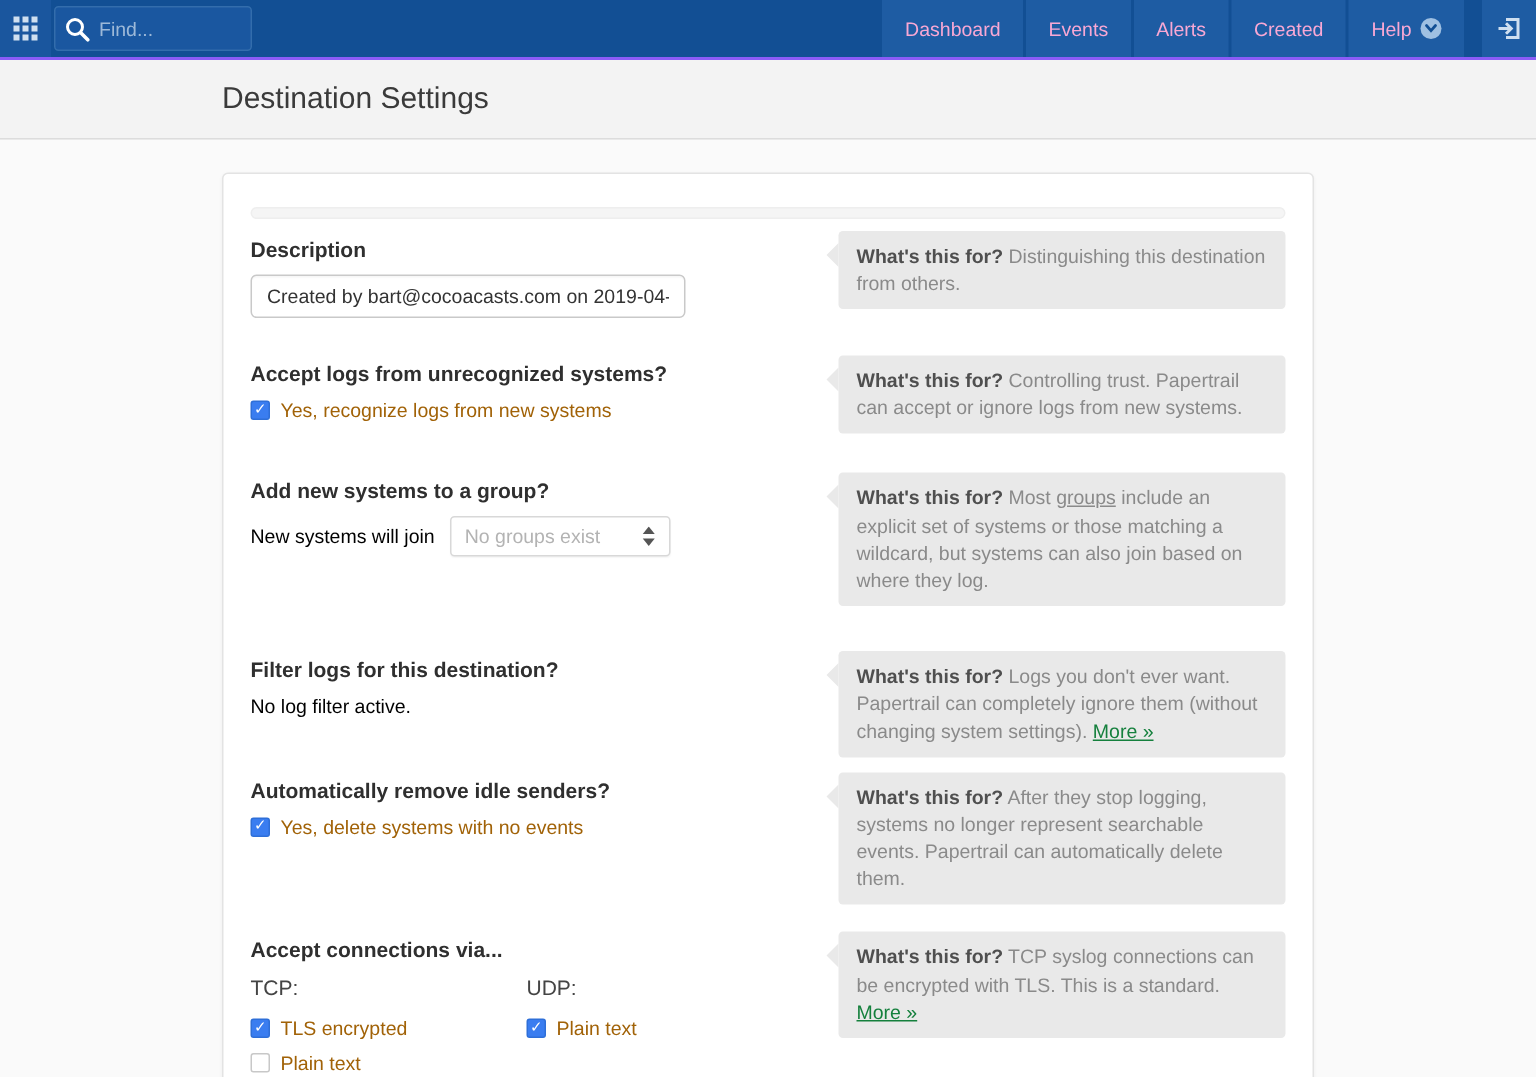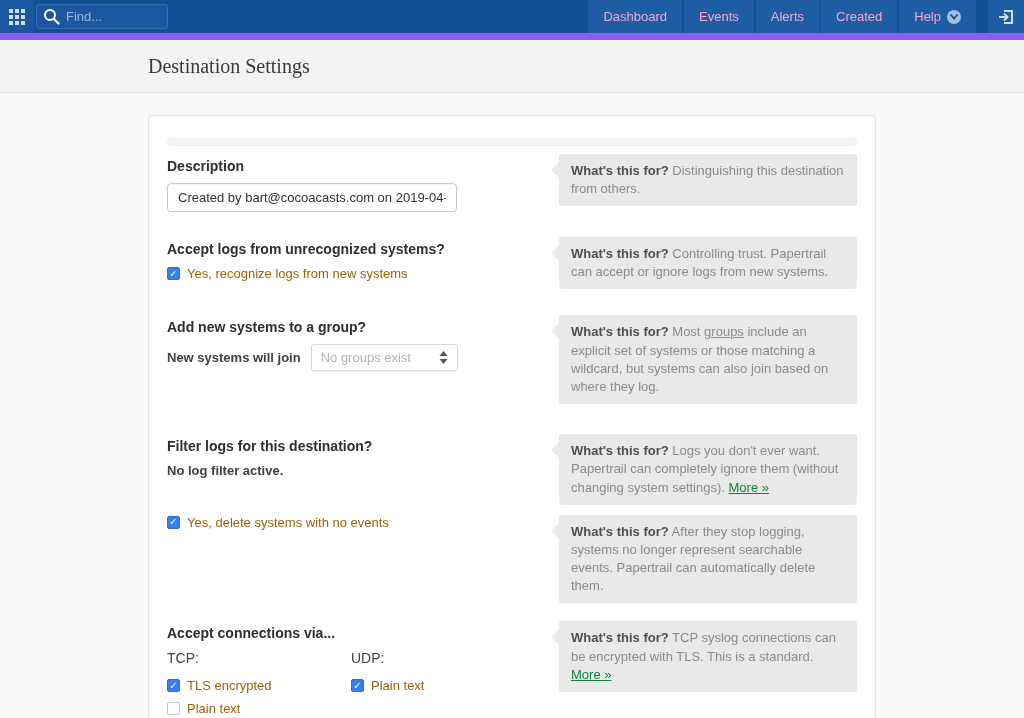--- a/index.html
+++ b/index.html
@@ -7,21 +7,21 @@
   body {
     font-family:"Liberation Sans", sans-serif;
     background:#fafafa;
     color:#333;
     overflow:hidden;
   }
 
   
   .navbar {
     height:40px; background:#124f94; display:flex; align-items:stretch;
-    border-bottom:7px solid #8b5cf6;
+    border-bottom:2px solid #8b5cf6;
   }
   .nav-left { display:flex; align-items:stretch; }
   .grid-btn {
     width:34px; display:flex; align-items:center; justify-content:center;
     background:#1a569e; cursor:pointer;
   }
   .grid-icon { display:grid; grid-template-columns:repeat(3,4px); grid-gap:2px; }
   .grid-icon i { width:4px; height:4px; background:#cfdff0; display:block; }
   .searchbox {
     margin:4px 0 4px 2px; width:132px; background:#1a57a0;
@@ -47,21 +47,21 @@
   .exit-btn {
     background:#1e5ca3; width:36px; margin-left:10px;
     display:flex; align-items:center; justify-content:center; cursor:pointer;
   }
 
   
   .page-header {
     height:53px; background:#f3f3f3; border-bottom:1px solid #dcdcdc;
     display:flex; align-items:center;
   }
-  .page-header-inner { width:728px; margin:0 auto;font-family:Liberation Serif, serif; }
+  .page-header-inner { width:728px; margin:0 auto; }
   .page-title { font-size:20px; font-weight:400; color:#3a3a3a; }
 
   
   .card-wrap { width:728px; margin:22px auto 0 auto; }
   .card {
     background:#fff; border:1px solid #e3e3e3; border-radius:4px;
     box-shadow:0 1px 3px rgba(0,0,0,0.05);
   }
   .card-body { padding:22px 18px 34px 18px; }
   .topbar {
@@ -78,21 +78,21 @@
   .help b { color:#4f4f4f; }
   .help .arrow {
     position:absolute; left:-8px; top:8px; width:0; height:0;
     border-top:8px solid transparent; border-bottom:8px solid transparent;
     border-right:8px solid #e9e9e9;
   }
   .help a.gray-link { color:#8a8a8a; text-decoration:underline; cursor:pointer; }
   .help a.more-link { color:#15803d; text-decoration:underline; cursor:pointer; }
 
   .sec-label { font-size:14px; font-weight:700; color:#2f2f2f; margin-bottom:9px; margin-top:4px; }
-  .plain-text { font-size:13px; color:#404040;font-weight:bold; }
+  .plain-text { font-size:13px; color:#000000; }
 
   .cb-row { display:flex; align-items:center; margin-bottom:8px; }
   .cb {
     width:13px; height:13px; border-radius:2px; margin-right:7px;
     display:inline-flex; align-items:center; justify-content:center;
     font-size:10px; line-height:1; cursor:pointer; flex:0 0 auto;
   }
   .cb.checked { background:#3a7df0; border:1px solid #2e6fd8; color:#fff; }
   .cb.unchecked { background:#fff; border:1px solid #c8c8c8; color:transparent; }
   .cb-label { font-size:13px; color:#a16207; cursor:pointer; }
@@ -243,20 +243,21 @@
           <div class="plain-text">No log filter active.</div>
         </div>
         <div class="help">
           <span class="arrow"></span>
           <b>What's this for?</b><span> Logs you don't ever want. Papertrail can completely ignore them (without changing system settings). </span><a class="more-link">More »</a>
         </div>
       </div>
 
       <div class="row mb5">
         <div class="left">
+          <div class="sec-label">Automatically remove idle senders?</div>
           <div class="cb-row">
             <span class="cb checked">✓</span>
             <span class="cb-label">Yes, delete systems with no events</span>
           </div>
         </div>
         <div class="help">
           <span class="arrow"></span>
           <b>What's this for?</b><span> After they stop logging, systems no longer represent searchable events. Papertrail can automatically delete them.</span>
         </div>
       </div>

